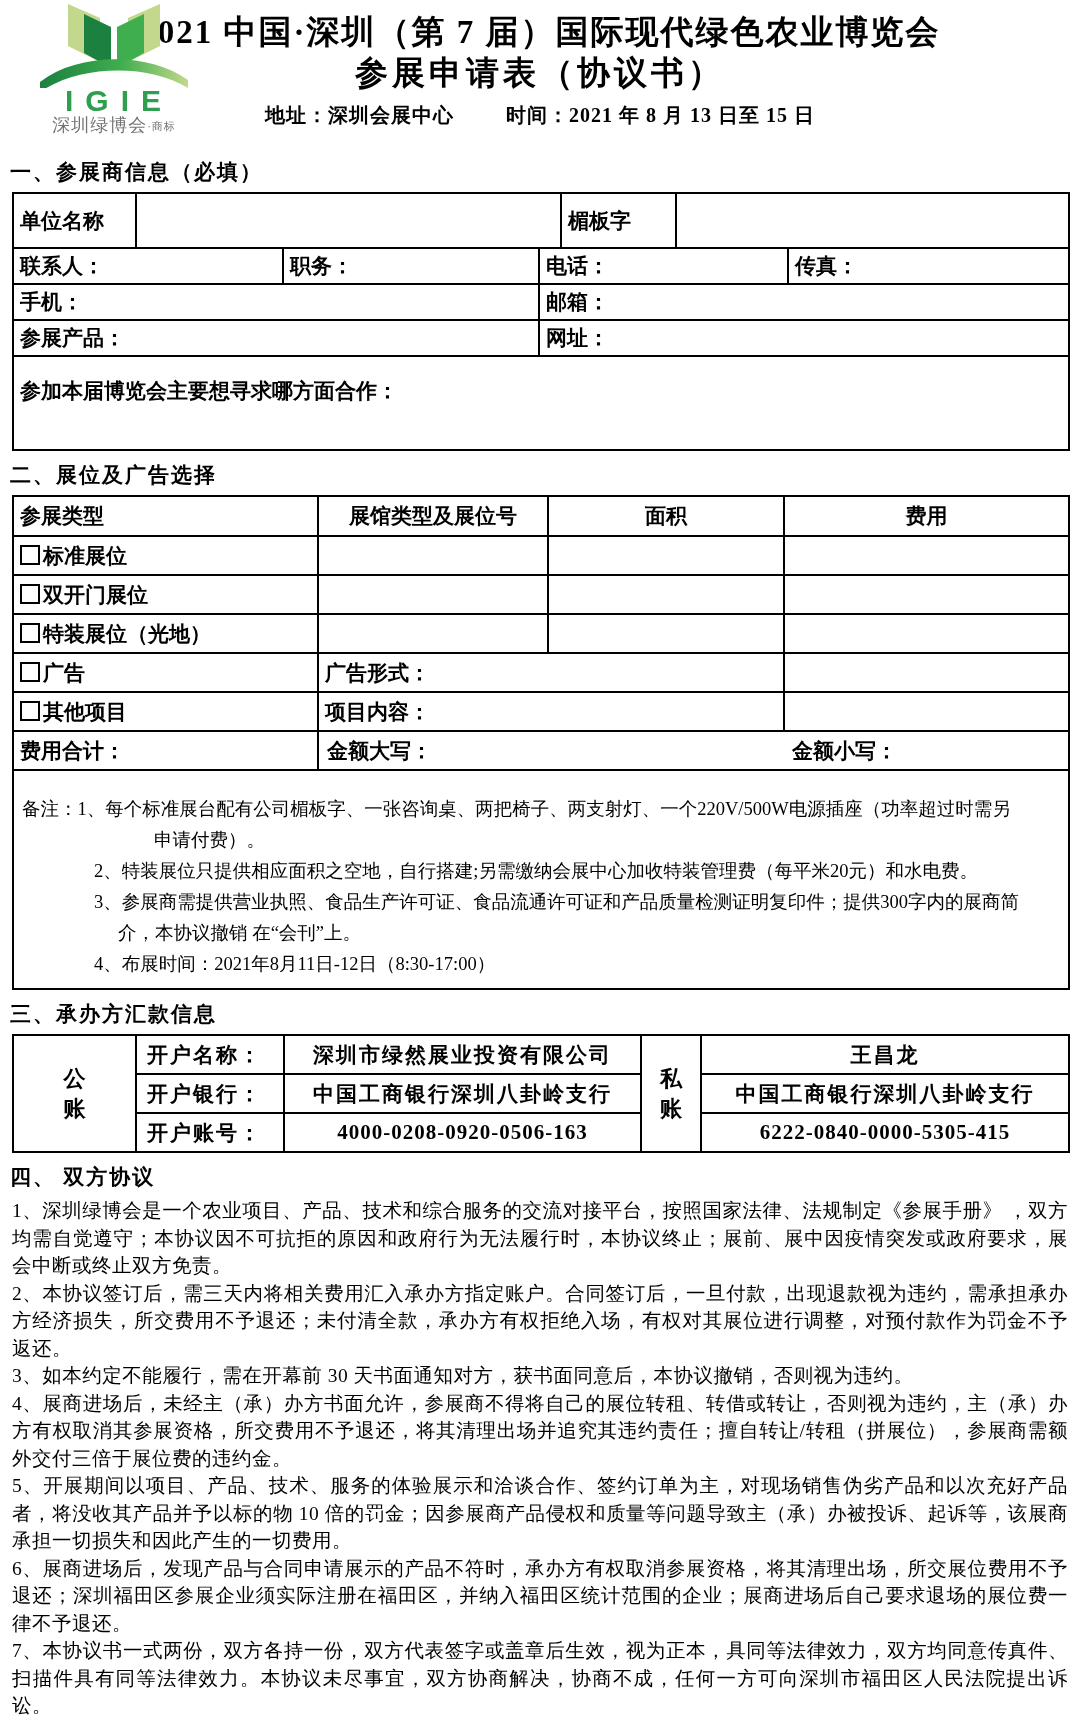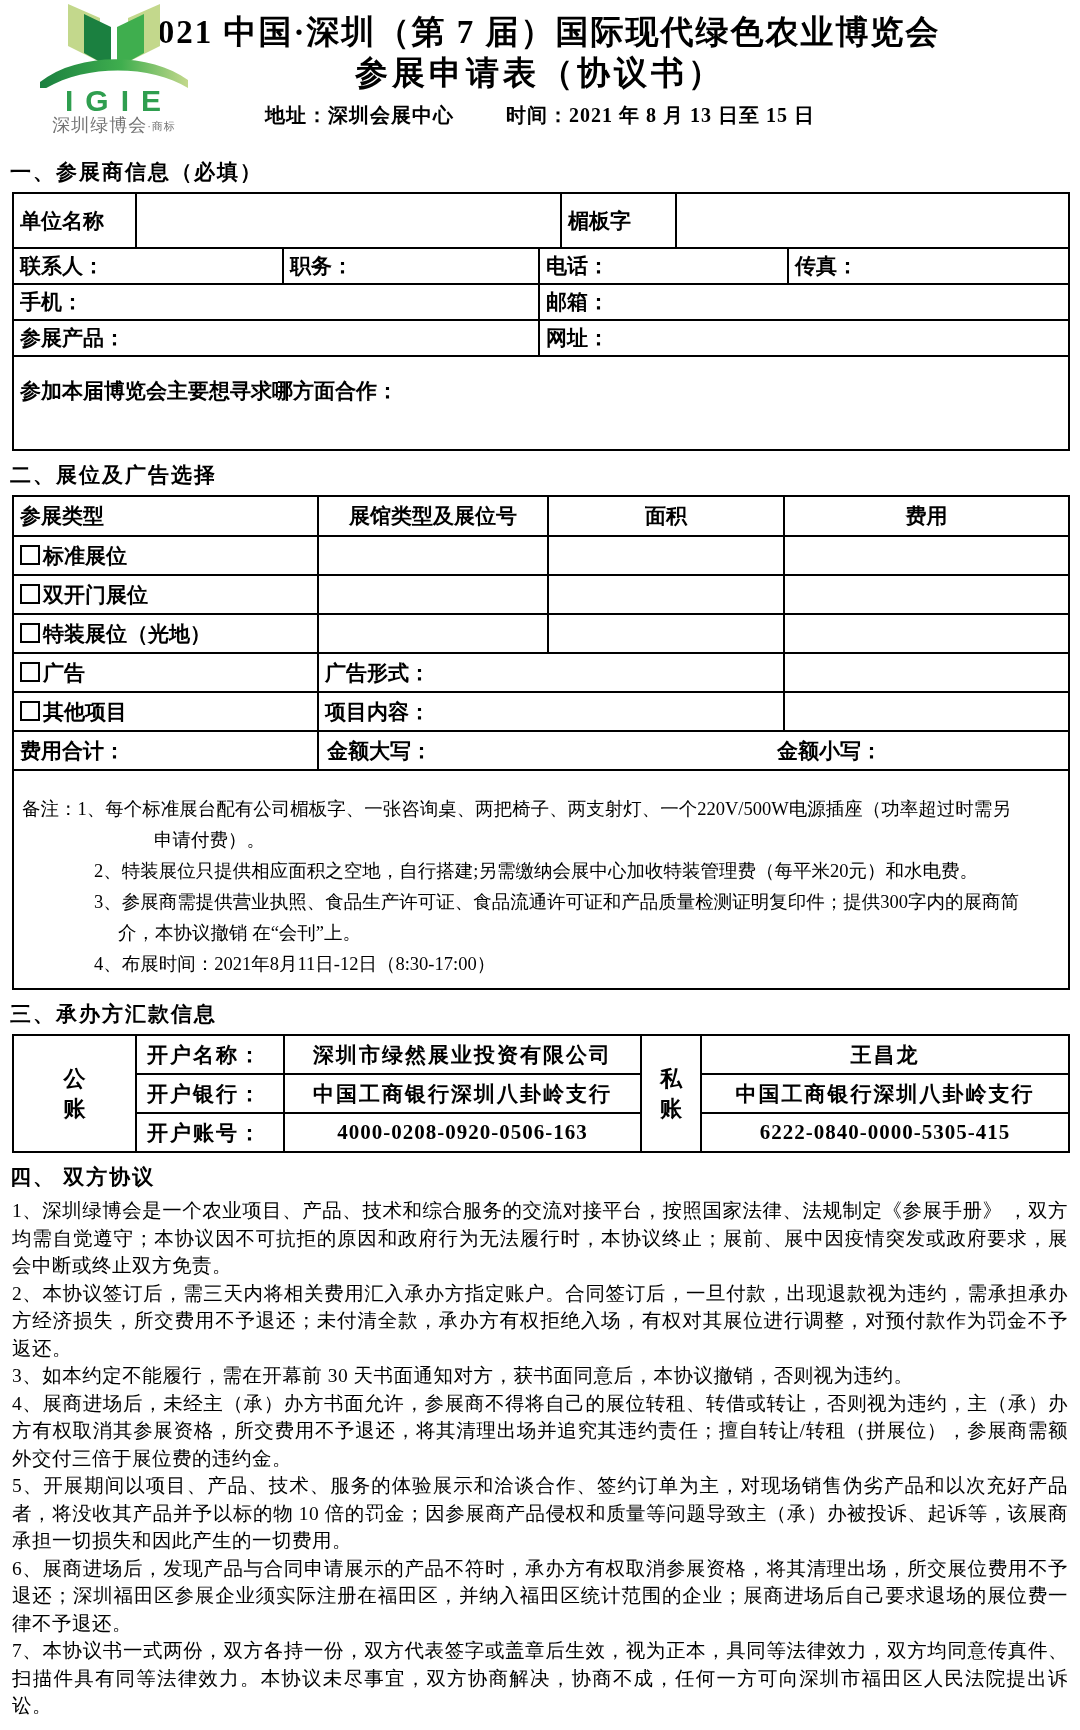--- a/index.html
+++ b/index.html
@@ -39,21 +39,21 @@
   .t1 td{height:30px;}
   .t1 .r1 td{height:49px;}
   .t1 .r5 td{height:70px;vertical-align:top;padding-top:20px;}
 
   
   .t2 td{height:33px;}
   .t2 .hd td{height:34px;}
   .t2 .hd .c{text-align:center;}
   .cb{display:inline-block;width:16px;height:16px;border:2px solid #000;margin-right:3px;vertical-align:-2px;}
   .amount-row-cell{padding:0;}
-  .amount-flex{display:flex;align-items:center;height:100%;}
+  .amount-flex{display:flex;align-items:center;height:100%;gap:15px;}
   .amount-flex .w1{width:458px;padding-left:8px;box-sizing:border-box;}
   .notes-cell{padding:23px 8px 8px 8px;font-weight:normal;font-size:18.5px;}
   .note-line{line-height:31px;white-space:nowrap;}
   .ind-a{padding-left:0;}
   .ind-b{padding-left:132px;}
   .ind-c{padding-left:72px;}
   .ind-d{padding-left:96px;}
 
   
   .t3 td{height:33px;}

